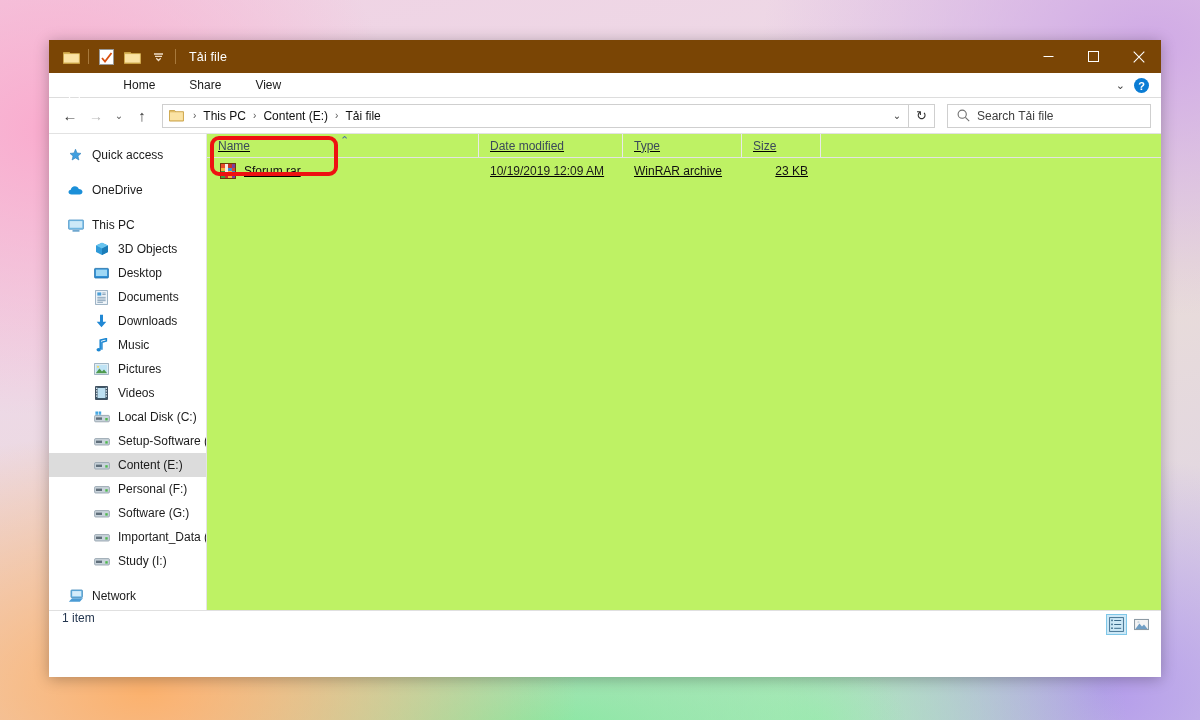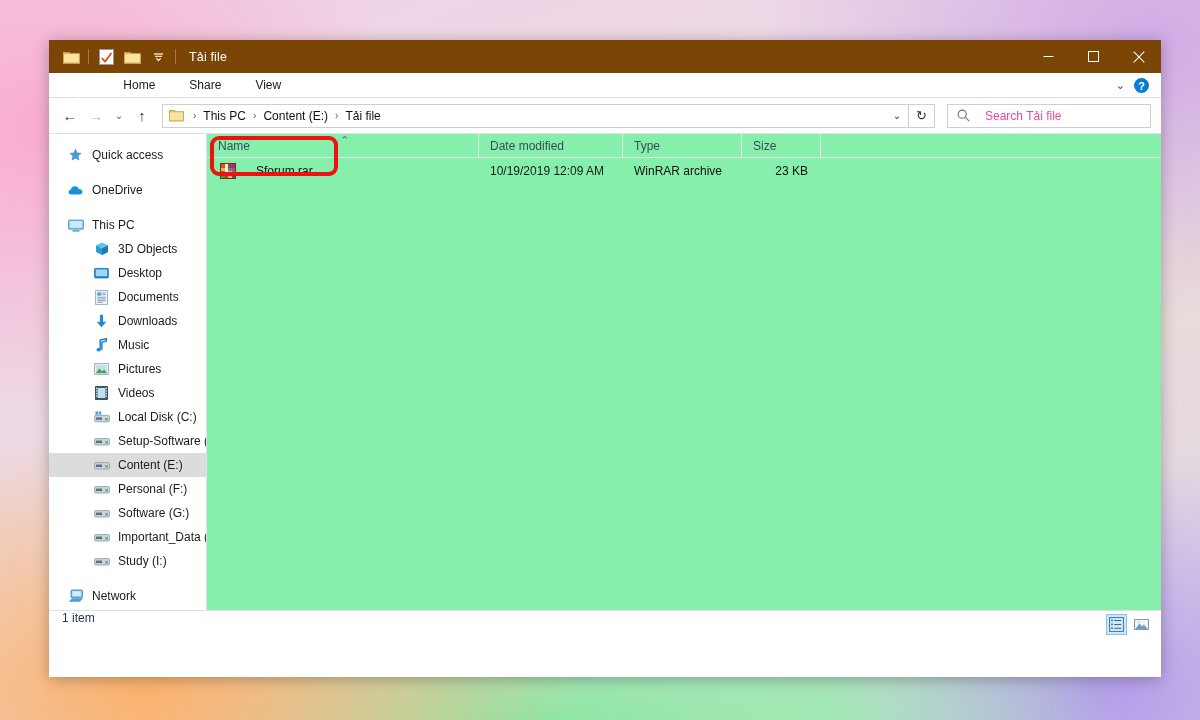--- a/index.html
+++ b/index.html
@@ -122,21 +122,21 @@
     border: 1px solid #cfcfcf; border-left: none;
     display: flex; align-items: center; justify-content: center;
     font-size: 13px; color: #333; background: #fff;
   }
   .searchbox {
     width: 204px; height: 24px; margin-left: 12px;
     border: 1px solid #cfcfcf; background: #fff;
     display: flex; align-items: center; gap: 7px;
     padding-left: 9px;
   }
-  .search-ph { font-size: 12px; color: #ec4899; margin-left: 8px; }
+  .search-ph { font-size: 12px; color: #404040; }
 
   
   .content {
     display: flex;
     height: 477px;
     border-top: 1px solid #e2e2e2;
   }
 
   
   .sidebar {
@@ -153,21 +153,21 @@
     padding-left: 18px; gap: 8px;
     white-space: nowrap;
   }
   .nav-item.indent { padding-left: 44px; }
   .nav-item.selected { background: #dcdcdc; }
   .nav-item .glyph { width: 17px; display: flex; align-items: center; justify-content: center; flex: 0 0 17px; }
   .nav-label { overflow: hidden; }
   .nav-gap { height: 11px; }
 
   
-  .filepane { flex: 1; background: #86efac; position: relative; }
+  .filepane { flex: 1; background: #bef264; position: relative; text-decoration: underline; }
   .colheader {
     height: 24px; display: flex; align-items: stretch;
     border-bottom: 1px solid #e3e3e3;
     position: relative;
   }
   .col {
     display: flex; align-items: center;
     font-size: 12px; color: #3b4a5a;
     padding-left: 11px;
     border-right: 1px solid #e9e9e9;
@@ -179,21 +179,21 @@
   .col.size { width: 79px; }
   .sort-arrow {
     position: absolute; left: 133px; top: 0px;
     font-size: 11px; color: #4a6fa5;
   }
   .row {
     height: 26px; display: flex; align-items: center;
     font-size: 12px; color: #111;
   }
   .cell { display: flex; align-items: center; height: 26px; }
-  .cell.name { width: 272px; padding-left: 13px; gap: 20px; }
+  .cell.name { width: 272px; padding-left: 13px; gap: 8px; }
   .cell.date { width: 144px; padding-left: 11px; color: #1a1a1a; }
   .cell.type { width: 119px; padding-left: 11px; }
   .cell.size { width: 79px; justify-content: flex-end; padding-right: 13px; }
 
   
   .rar-icon {
     width: 16px; height: 16px;
     display: grid;
     grid-template-columns: repeat(4, 1fr);
     grid-template-rows: repeat(4, 1fr);

